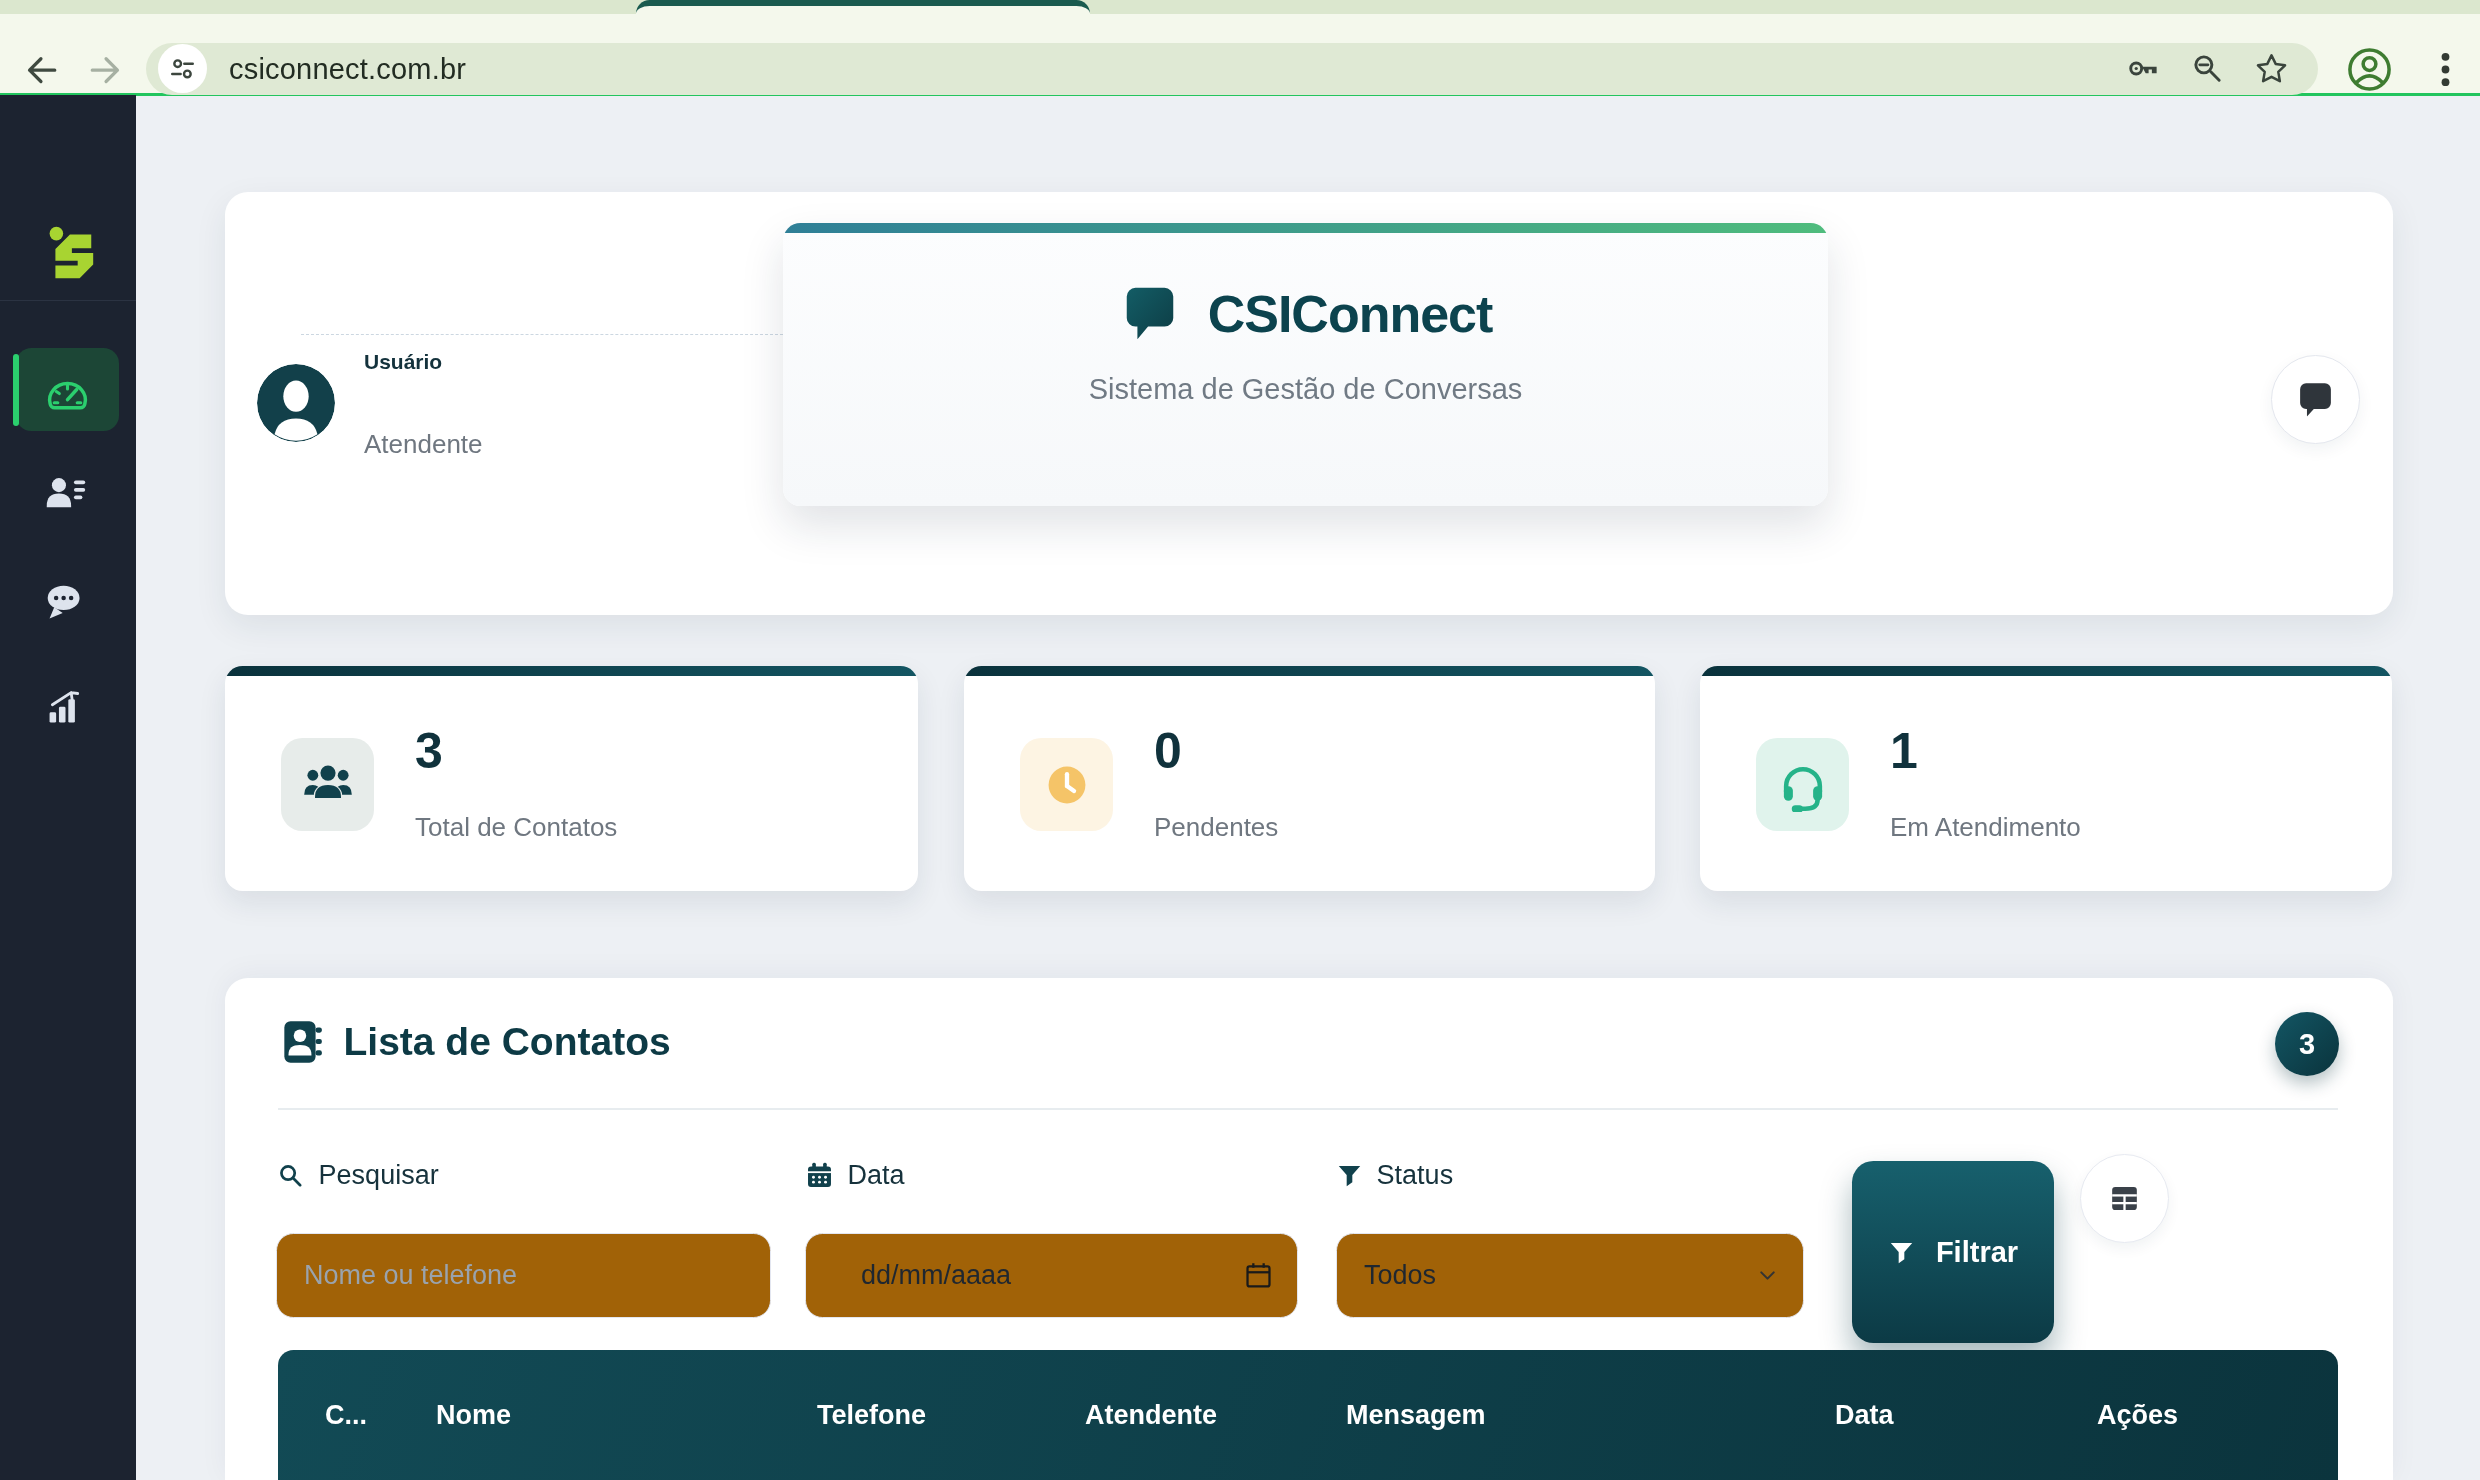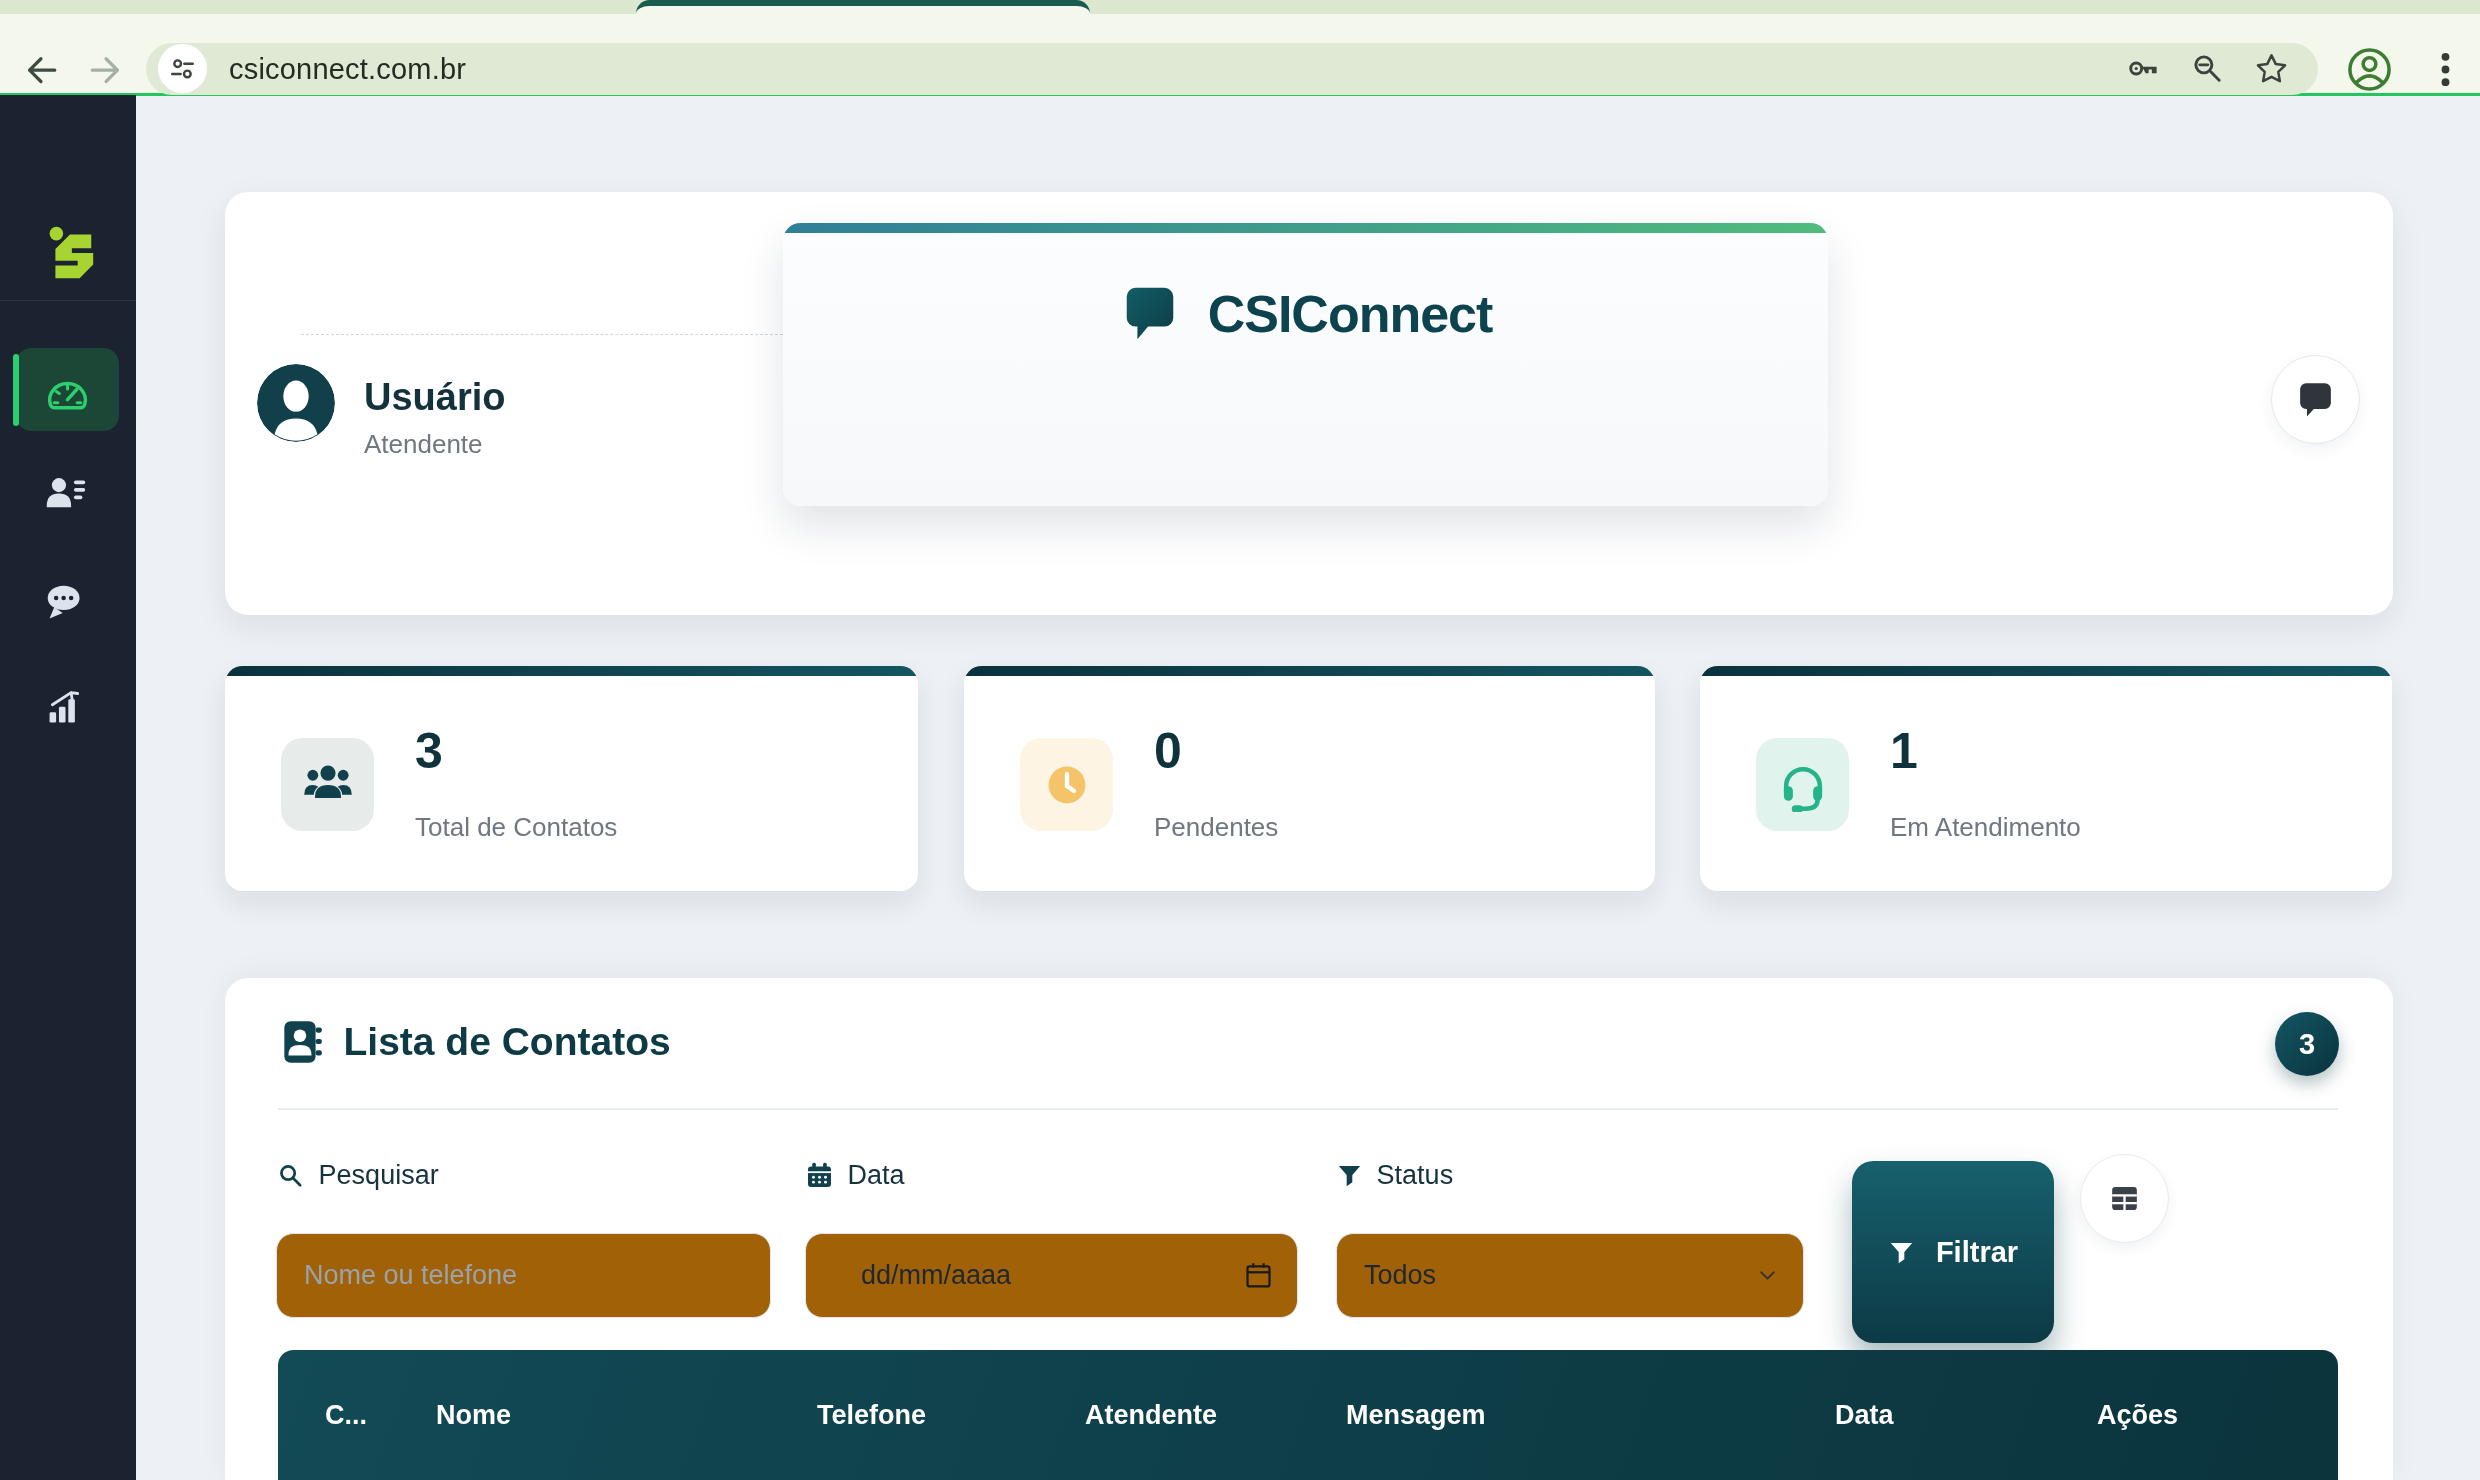--- a/index.html
+++ b/index.html
@@ -33,21 +33,21 @@
                  background:#1c4636; cursor:pointer; }
   .side-active-bar { position:absolute; left:-2.9px; top:5.8px; width:6.8px; height:72px; border-radius:3.9px;
                      background:#2bcf6e; }
   .side-item { position:absolute; left:43px; width:45px; height:45px; cursor:pointer; }
 
   
   .header-card { position:absolute; left:225px; top:192px; width:2168px; height:423px; background:#fff;
                  border-radius:23px; box-shadow:0 11.6px 33px rgba(25,45,70,.08); }
   .dashed-line { position:absolute; left:76px; top:142px; width:961px; border-top:1.9px dashed #ccd7e1; z-index:0; }
   .avatar { position:absolute; left:32px; top:172px; width:78px; height:78px; border-radius:50%; overflow:hidden; }
-  .user-name { position:absolute; left:139px; top:184px; font-size:38px; font-weight:bold; color:#14323c; }
+  .user-name { position:absolute; left:139px; top:158px; font-size:21px; font-weight:bold; color:#14323c; }
   .user-role { position:absolute; left:139px; top:237px; font-size:26px; color:#6f7780; }
   .app-card { position:absolute; left:558px; top:31px; width:1045px; height:283px; z-index:1;
               background:linear-gradient(180deg,#fcfdfe,#f6f8fa); border-radius:17.5px;
               box-shadow:0 19.4px 43px rgba(20,40,60,.13); overflow:hidden; }
   .app-accent { position:absolute; left:0; top:0; width:100%; height:9.7px;
                 background:linear-gradient(90deg,#2f7f97,#4fbc7d); }
   .app-row { position:absolute; left:0; top:60px; width:100%; display:flex; align-items:center;
              justify-content:center; gap:27px; }
   .app-title { font-size:52px; font-weight:bold; color:#0c434e; letter-spacing:-1px; }
   .app-subtitle { position:absolute; left:0; top:150px; width:100%; text-align:center; font-size:29px;
@@ -224,20 +224,21 @@
           <defs>
               <linearGradient id="bub" x1="0" y1="0" x2="1" y2="1">
             <stop offset="0" stop-color="#135d66"></stop>
                 <stop offset="1" stop-color="#0d3c44"></stop>
           </linearGradient>
             </defs>
           <path d="M8 14 a9 9 0 0 1 9 -9 h30 a9 9 0 0 1 9 9 v22 a9 9 0 0 1 -9 9 H30 l-11 13 v-13 h-2 a9 9 0 0 1 -9 -9 z" fill="url(#bub)"></path>
         </svg>
         <div class="app-title">CSIConnect</div>
       </div>
+      <div class="app-subtitle">Sistema de Gestão de Conversas</div>
     </div>
 
     <div class="float-chat">
       <svg width="41" height="41" viewBox="0 0 48 48">
         <path d="M6 12 a7 7 0 0 1 7 -7 h22 a7 7 0 0 1 7 7 v16 a7 7 0 0 1 -7 7 H22 l-8 9 v-9 h-1 a7 7 0 0 1 -7 -7 z" fill="#2f353b"></path>
       </svg>
     </div>
   </div>
 
   <div class="stat-card" style="left:225px; width:693px;">

